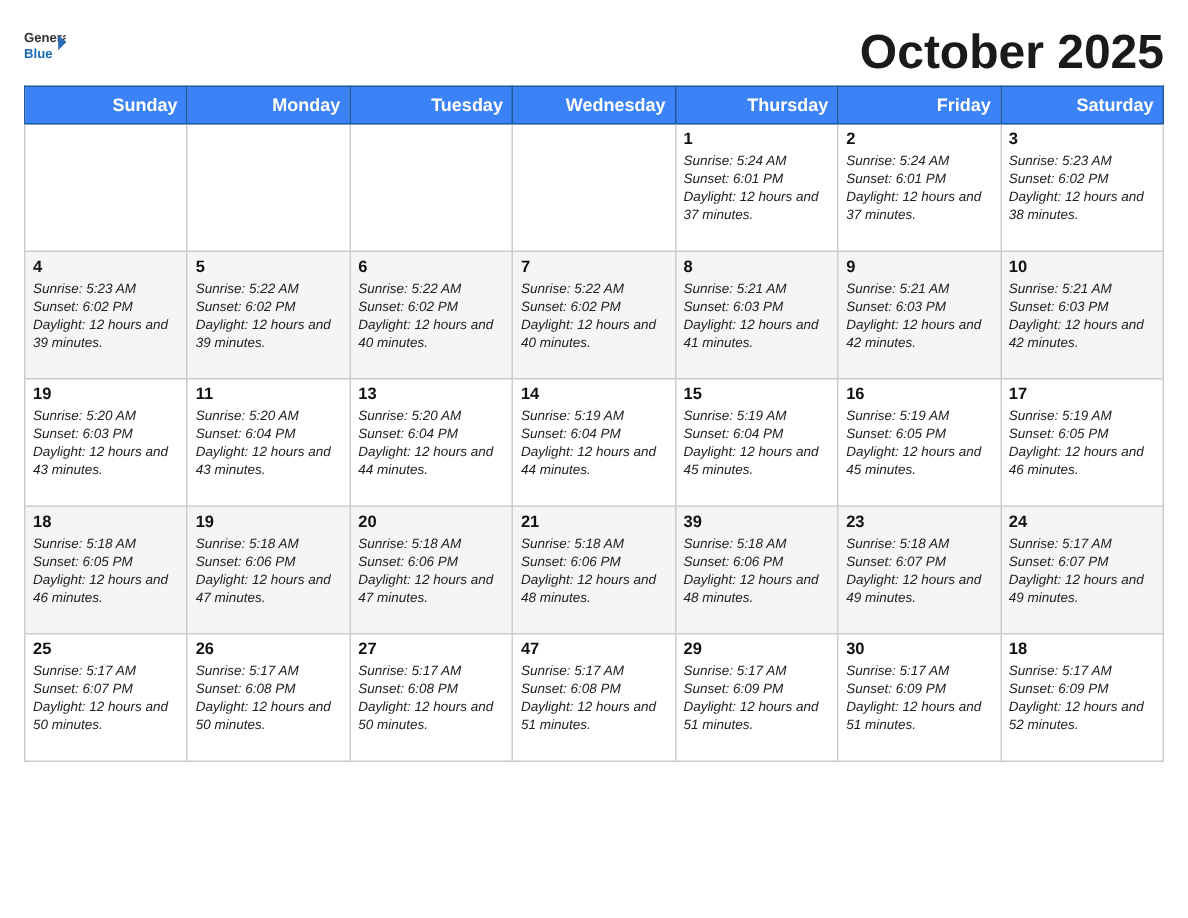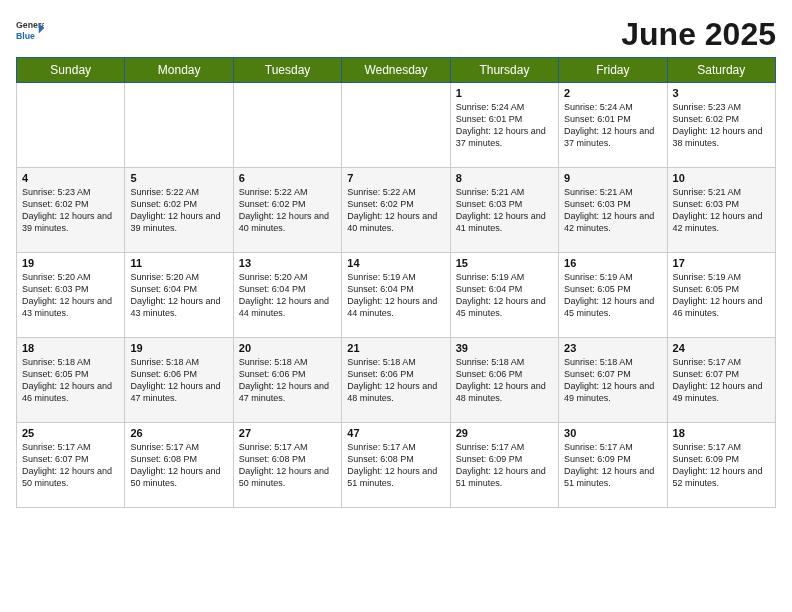--- a/index.html
+++ b/index.html
@@ -37,26 +37,26 @@
       font-size: 14px;
       color: #333;
       margin-top: 2px;
     }
     .calendar-table {
       width: 100%;
       border-collapse: collapse;
       border: 1px solid #ccc;
     }
     .calendar-table th {
-      background-color: #4d7c0f;
+      background-color: #3b82f6;
       color: #fff;
       font-size: 12px;
-      font-weight: normal;
+      font-weight: bold;
       padding: 5px 6px;
-      text-align: center;
+      text-align: right;
       border: 1px solid #1e5a9c;
     }
     .calendar-table td {
       vertical-align: top;
       padding: 4px 5px;
       font-size: 9.5px;
       color: #222;
       border: 1px solid #ccc;
       width: calc(100% / 7);
       min-height: 80px;
@@ -69,38 +69,39 @@
     .cell-day {
       font-size: 11px;
       font-weight: bold;
       margin-bottom: 2px;
       color: #111;
     }
     .cell-info {
       font-size: 9px;
       line-height: 1.35;
       color: #222;
+      font-style: italic;
     }
     .empty-cell {
       background: #fff !important;
     }
   </style>
 </head>
 <body>
 
 <div class="header-section">
   <div class="logo">
     <svg class="logo-icon" viewBox="0 0 32 32">
       <text x="0" y="14" font-size="10" font-weight="bold" fill="#333">General</text>
       <text x="0" y="26" font-size="10" font-weight="bold" fill="#1a6bb5">Blue</text>
       <polygon points="26,8 32,14 26,20" fill="#2a6db5"></polygon>
     </svg>
   </div>
   <div class="title-block">
-    <div class="calendar-title">June 2025</div>
+    <div class="calendar-title">October 2025</div>
   </div>
 </div>
 
 <table class="calendar-table">
   <thead>
     <tr>
     <th>Sunday</th>
         <th>Monday</th>
         <th>Tuesday</th>
         <th>Wednesday</th>

